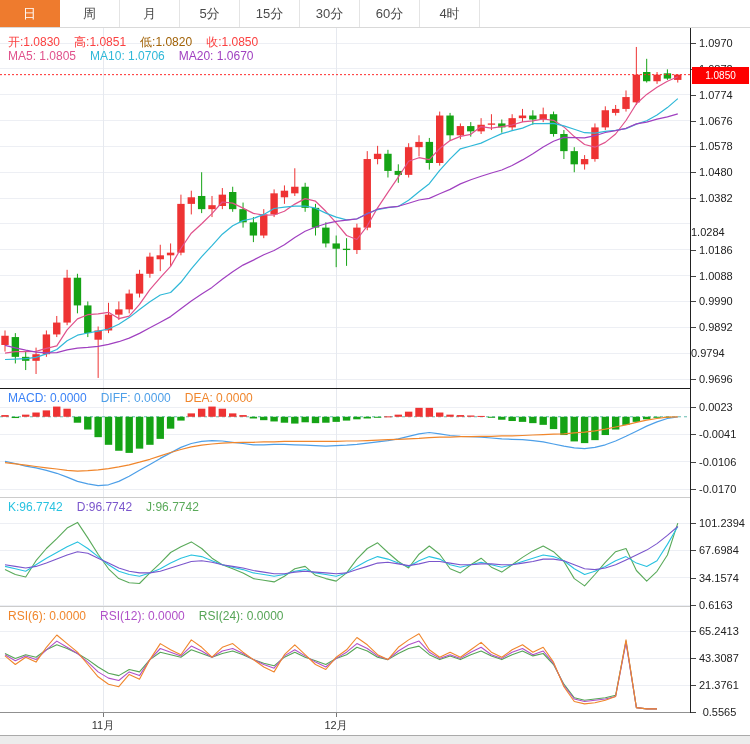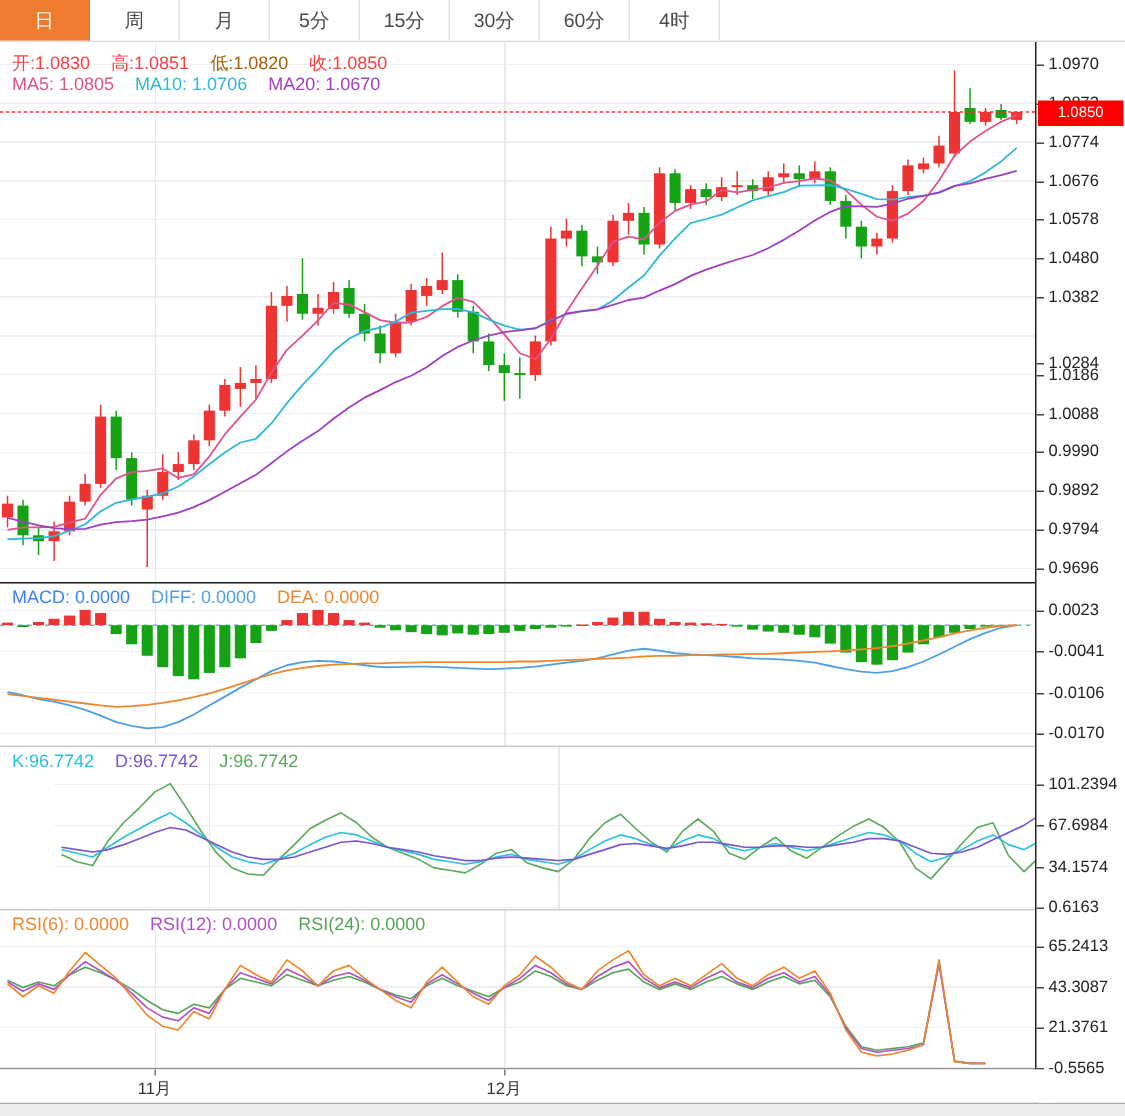--- a/index.html
+++ b/index.html
@@ -269,21 +269,21 @@
         <rect x="632.65" y="27.77201" width="7.4" height="5.0984399999999965" fill="#15a315"></rect>
         <rect x="642.9999999999999" y="27.77201" width="7.4" height="2.5492199999999983" fill="#15a315"></rect>
         <rect x="653.3499999999999" y="27.77201" width="7.4" height="1" fill="#15a315"></rect>
         <rect x="663.6999999999999" y="27.77201" width="7.4" height="1" fill="#15a315"></rect>
         <polyline points="5.0,72.4 15.3,74.5 25.7,77.1 36.0,78.8 46.4,81.3 56.8,84.3 67.1,88.1 77.5,92.4 87.8,94.9 98.1,96.6 108.5,95.8 118.8,92.4 129.2,87.3 139.5,81.3 149.9,75.4 160.3,69.4 170.6,63.9 180.9,58.4 191.3,54.5 201.7,52.4 212.0,51.6 222.3,52.0 232.7,53.3 243.0,54.5 253.4,55.8 263.8,55.8 274.1,55.4 284.4,55.4 294.8,55.8 305.1,56.2 315.5,56.7 325.8,57.1 336.2,56.7 346.6,56.2 356.9,55.4 367.3,54.1 377.6,52.8 387.9,51.6 398.3,49.9 408.6,47.3 419.0,44.8 429.3,43.5 439.7,44.8 450.1,46.5 460.4,47.3 470.8,47.7 481.1,48.2 491.4,49.0 501.8,49.9 512.1,50.3 522.5,50.7 532.9,51.6 543.2,52.8 553.5,55.0 563.9,57.1 574.3,58.8 584.6,59.6 594.9,58.4 605.3,55.8 615.6,52.0 626.0,47.3 636.4,42.2 646.7,37.1 657.0,32.9 667.4,29.5 677.8,27.8" fill="none" stroke="#4d9fe8" stroke-width="1.2" stroke-linejoin="round"></polyline>
         <polyline points="5.0,73.7 15.3,74.9 25.7,76.2 36.0,77.5 46.4,78.8 56.8,80.0 67.1,81.3 77.5,82.2 87.8,81.7 98.1,80.9 108.5,79.6 118.8,77.9 129.2,75.8 139.5,73.2 149.9,70.3 160.3,66.9 170.6,63.5 180.9,60.5 191.3,57.9 201.7,56.2 212.0,55.0 222.3,54.1 232.7,53.7 243.0,53.3 253.4,53.3 263.8,52.8 274.1,52.8 284.4,52.4 294.8,52.4 305.1,52.4 315.5,52.4 325.8,52.4 336.2,52.4 346.6,52.0 356.9,52.0 367.3,51.6 377.6,51.1 387.9,50.7 398.3,50.3 408.6,49.9 419.0,49.4 429.3,48.6 439.7,48.2 450.1,48.2 460.4,47.7 470.8,47.7 481.1,47.3 491.4,47.3 501.8,46.9 512.1,46.9 522.5,46.5 532.9,46.0 543.2,45.6 553.5,45.2 563.9,44.8 574.3,43.9 584.6,43.1 594.9,41.8 605.3,40.1 615.6,38.0 626.0,35.8 636.4,33.3 646.7,31.2 657.0,29.5 667.4,28.2 677.8,27.8" fill="none" stroke="#f0862c" stroke-width="1.2" stroke-linejoin="round"></polyline>
       </svg>
     <div class="legend" id="lg-macd" style="top:2px;"><span style="color: #3b82f6;">MACD: 0.0000</span><span style="color: rgb(77, 159, 232);">DIFF: 0.0000</span><span style="color: rgb(240, 134, 44);">DEA: 0.0000</span></div>
   </div>
 
-  <div class="panel" style="top:498px;height:108px;padding-left:36px;">
+  <div class="panel" style="top:498px;height:108px;">
     <svg id="svg-kdj" width="690" height="108">
         <line x1="0" y1="25.0" x2="690" y2="25.0" stroke="#edeff4" stroke-width="1" shape-rendering="crispEdges"></line>
         <line x1="0" y1="52.3" x2="690" y2="52.3" stroke="#edeff4" stroke-width="1" shape-rendering="crispEdges"></line>
         <line x1="0" y1="79.7" x2="690" y2="79.7" stroke="#edeff4" stroke-width="1" shape-rendering="crispEdges"></line>
         <line x1="0" y1="107.0" x2="690" y2="107.0" stroke="#edeff4" stroke-width="1" shape-rendering="crispEdges"></line>
         <line x1="103.5" y1="0" x2="103.5" y2="108" stroke="#e6e9ef" stroke-width="1" shape-rendering="crispEdges"></line>
         <line x1="336.5" y1="0" x2="336.5" y2="108" stroke="#e6e9ef" stroke-width="1" shape-rendering="crispEdges"></line>
         <polyline points="5.0,71.6 15.3,76.5 25.7,79.0 36.0,62.7 46.4,50.5 56.8,40.7 67.1,30.1 77.5,24.4 87.8,39.9 98.1,56.2 108.5,70.8 118.8,80.6 129.2,84.7 139.5,85.5 149.9,74.9 160.3,65.1 170.6,54.5 180.9,48.8 191.3,43.9 201.7,50.5 212.0,60.2 222.3,66.8 232.7,70.8 243.0,74.9 253.4,80.6 263.8,82.2 274.1,83.9 284.4,78.2 294.8,70.8 305.1,68.4 315.5,77.3 325.8,80.6 336.2,83.1 346.6,74.9 356.9,61.1 367.3,50.5 377.6,44.8 387.9,54.5 398.3,63.5 408.6,70.0 419.0,56.2 429.3,48.0 439.7,56.2 450.1,70.8 460.4,74.9 470.8,66.8 481.1,60.2 491.4,69.2 501.8,74.1 512.1,66.8 522.5,59.4 532.9,52.9 543.2,48.0 553.5,53.7 563.9,63.5 574.3,80.6 584.6,87.9 594.9,76.5 605.3,64.3 615.6,53.7 626.0,50.5 636.4,72.5 646.7,83.1 657.0,73.3 667.4,57.0 677.8,25.2" fill="none" stroke="#5aaa5a" stroke-width="1.1" stroke-linejoin="round"></polyline>
         <polyline points="5.0,68.4 15.3,70.8 25.7,73.3 36.0,66.8 46.4,60.2 56.8,54.5 67.1,48.8 77.5,43.9 87.8,50.5 98.1,58.6 108.5,66.8 118.8,73.3 129.2,76.5 139.5,78.2 149.9,74.9 160.3,70.8 170.6,65.1 180.9,60.2 191.3,57.0 201.7,58.6 212.0,62.7 222.3,66.8 232.7,69.2 243.0,71.6 253.4,74.9 263.8,76.5 274.1,78.2 284.4,76.5 294.8,73.3 305.1,71.6 315.5,74.9 325.8,76.5 336.2,78.2 346.6,74.9 356.9,68.4 367.3,62.7 377.6,58.6 387.9,61.1 398.3,65.1 408.6,68.4 419.0,62.7 429.3,58.6 439.7,61.1 450.1,66.8 460.4,69.2 470.8,66.8 481.1,64.3 491.4,66.8 501.8,69.2 512.1,66.8 522.5,63.5 532.9,60.2 543.2,57.0 553.5,58.6 563.9,62.7 574.3,70.8 584.6,76.5 594.9,73.3 605.3,68.4 615.6,62.7 626.0,58.6 636.4,65.1 646.7,68.4 657.0,62.7 667.4,46.4 677.8,28.5" fill="none" stroke="#28c2e0" stroke-width="1.1" stroke-linejoin="round"></polyline>
         <polyline points="5.0,66.8 15.3,68.4 25.7,70.0 36.0,68.4 46.4,65.1 56.8,61.1 67.1,57.0 77.5,53.7 87.8,55.3 98.1,60.2 108.5,65.1 118.8,70.0 129.2,73.3 139.5,74.9 149.9,74.9 160.3,73.3 170.6,70.0 180.9,66.8 191.3,63.5 201.7,62.7 212.0,64.3 222.3,66.8 232.7,68.4 243.0,70.0 253.4,72.5 263.8,74.1 274.1,75.7 284.4,75.7 294.8,74.1 305.1,73.3 315.5,74.1 325.8,74.9 336.2,75.7 346.6,74.9 356.9,71.6 367.3,68.4 377.6,65.1 387.9,64.3 398.3,65.9 408.6,67.6 419.0,65.9 429.3,63.5 439.7,63.5 450.1,65.1 460.4,66.8 470.8,66.8 481.1,65.9 491.4,65.9 501.8,66.8 512.1,66.8 522.5,65.1 532.9,63.5 543.2,61.1 553.5,61.1 563.9,62.7 574.3,66.8 584.6,70.8 594.9,71.6 605.3,70.0 615.6,66.8 626.0,61.9 636.4,57.0 646.7,52.1 657.0,45.6 667.4,37.4 677.8,28.5" fill="none" stroke="#7a55cc" stroke-width="1.1" stroke-linejoin="round"></polyline>
@@ -335,41 +335,41 @@
         <span>1.0578</span>
       </div>
       <div class="tick" style="top: 138px;">
         <span class="dash"></span>
         <span>1.0480</span>
       </div>
       <div class="tick" style="top: 164px;">
         <span class="dash"></span>
         <span>1.0382</span>
       </div>
-      <div class="tick" style="top: 208px;">
+      <div class="tick" style="top: 198px; flex-direction: column;">
         <span class="dash"></span>
         <span>1.0284</span>
       </div>
       <div class="tick" style="top: 216px;">
         <span class="dash"></span>
         <span>1.0186</span>
       </div>
       <div class="tick" style="top: 242px;">
         <span class="dash"></span>
         <span>1.0088</span>
       </div>
       <div class="tick" style="top: 267px;">
         <span class="dash"></span>
         <span>0.9990</span>
       </div>
       <div class="tick" style="top: 293px;">
         <span class="dash"></span>
         <span>0.9892</span>
       </div>
-      <div class="tick" style="top: 319px;">
+      <div class="tick" style="top: 319px; flex-direction: column;">
         <span class="dash"></span>
         <span>0.9794</span>
       </div>
       <div class="tick" style="top: 345px;">
         <span class="dash"></span>
         <span>0.9696</span>
       </div>
       <div class="tick" style="top: 373px;">
         <span class="dash"></span>
         <span>0.0023</span>

